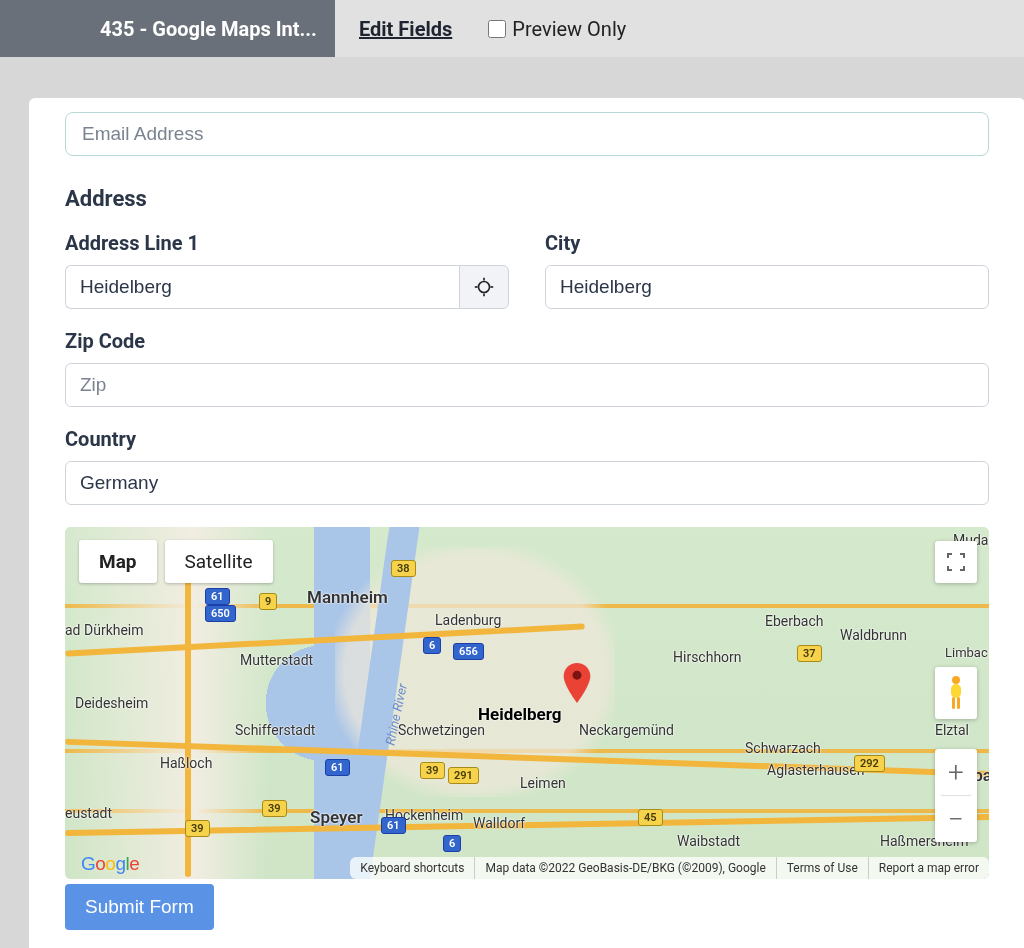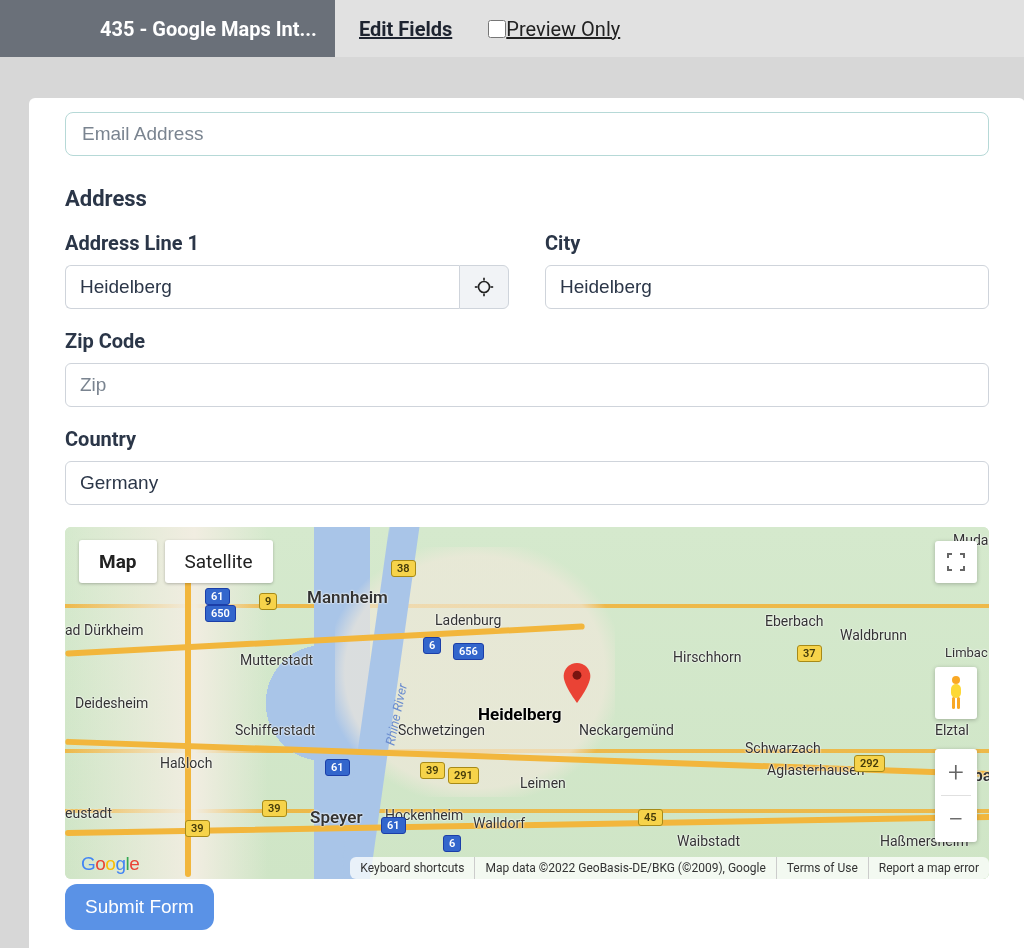--- a/index.html
+++ b/index.html
@@ -38,23 +38,22 @@
     font-size: 20px;
     text-decoration: underline;
     padding: 0 24px;
     cursor: pointer;
   }
   .topbar-check {
     display: flex;
     align-items: center;
     font-size: 20px;
     color: #222;
-    gap: 0;
+    gap: 6px;
     padding-left: 12px;
-    text-decoration: underline;
   }
   .topbar-check input {
     width: 18px; height: 18px;
   }
 
   
   .card {
     position: absolute;
     top: 98px;
     left: 29px;
@@ -260,21 +259,21 @@
   }
   .google-logo .b{color:#4285F4}.google-logo .r{color:#EA4335}.google-logo .y{color:#FBBC05}.google-logo .g{color:#34A853}
 
   .submit-btn {
     margin-top: 5px;
     padding: 12px 20px;
     background: #5a92e6;
     color: #fff;
     font-size: 19px;
     border: none;
-    border-radius: 12px;
+    border-radius: 4px;
     cursor: pointer;
   }
 </style>
 </head>
 <body>
 
 <div class="topbar">
   <div class="topbar-title">435 - Google Maps Int...</div>
   <div class="topbar-link">Edit Fields</div>
   <label class="topbar-check">

